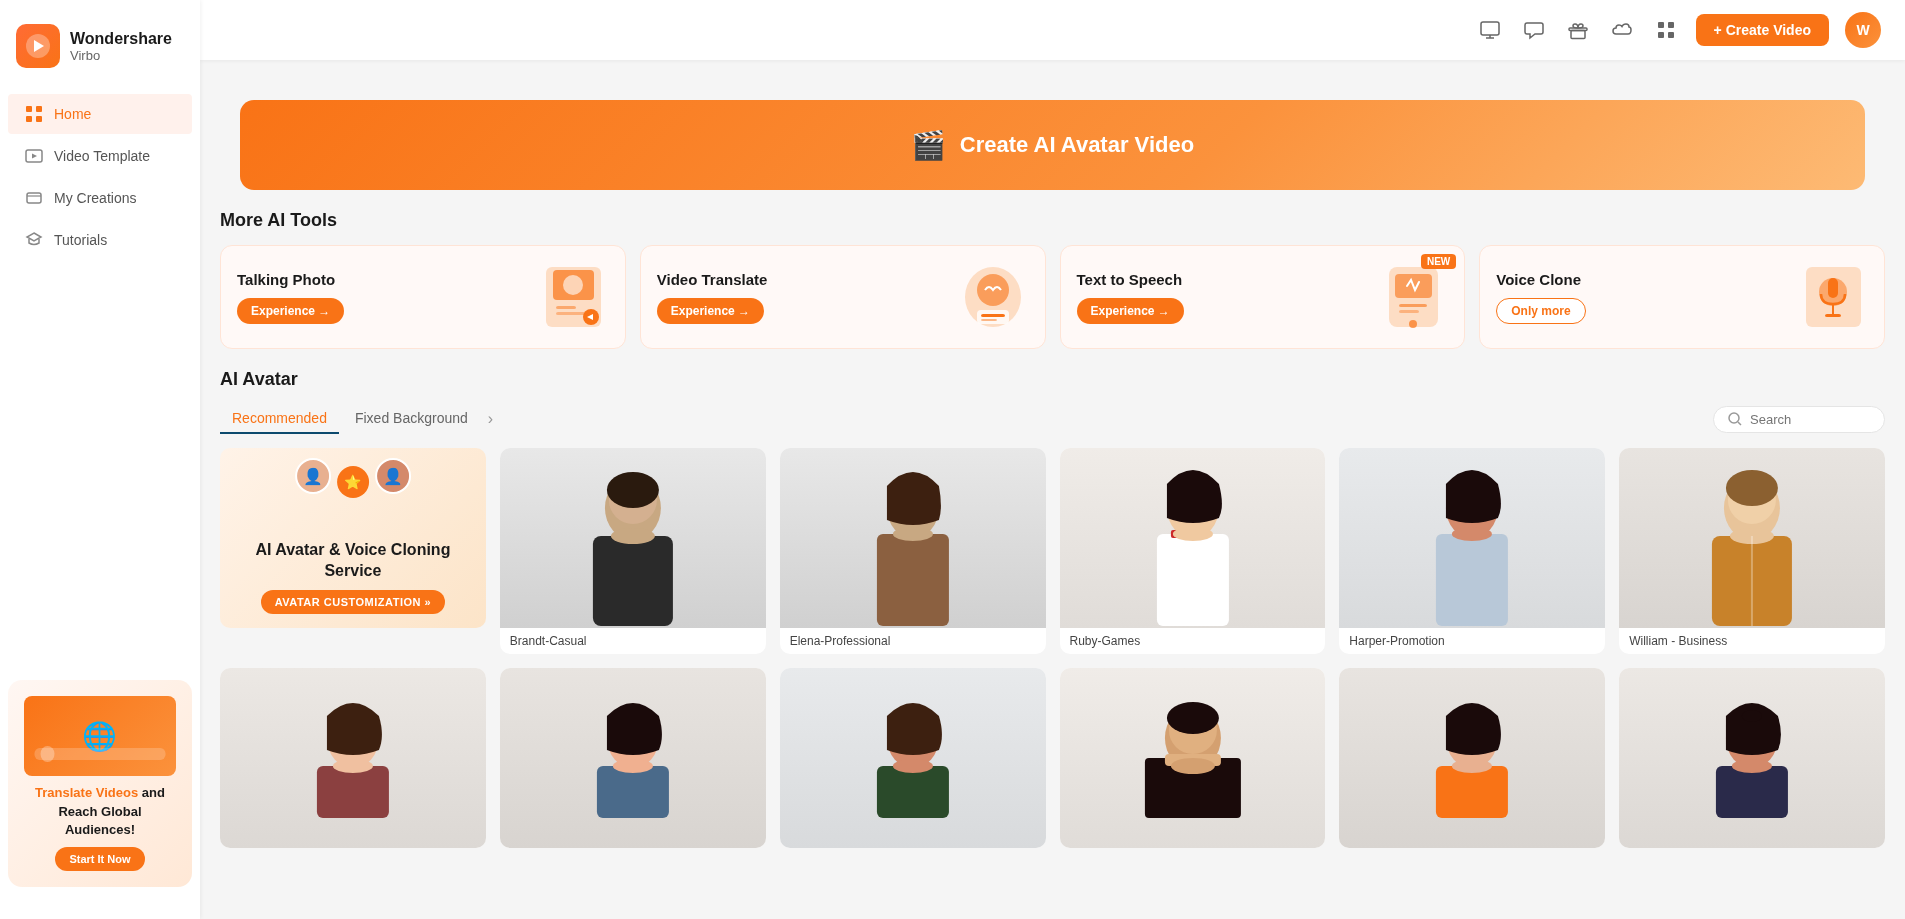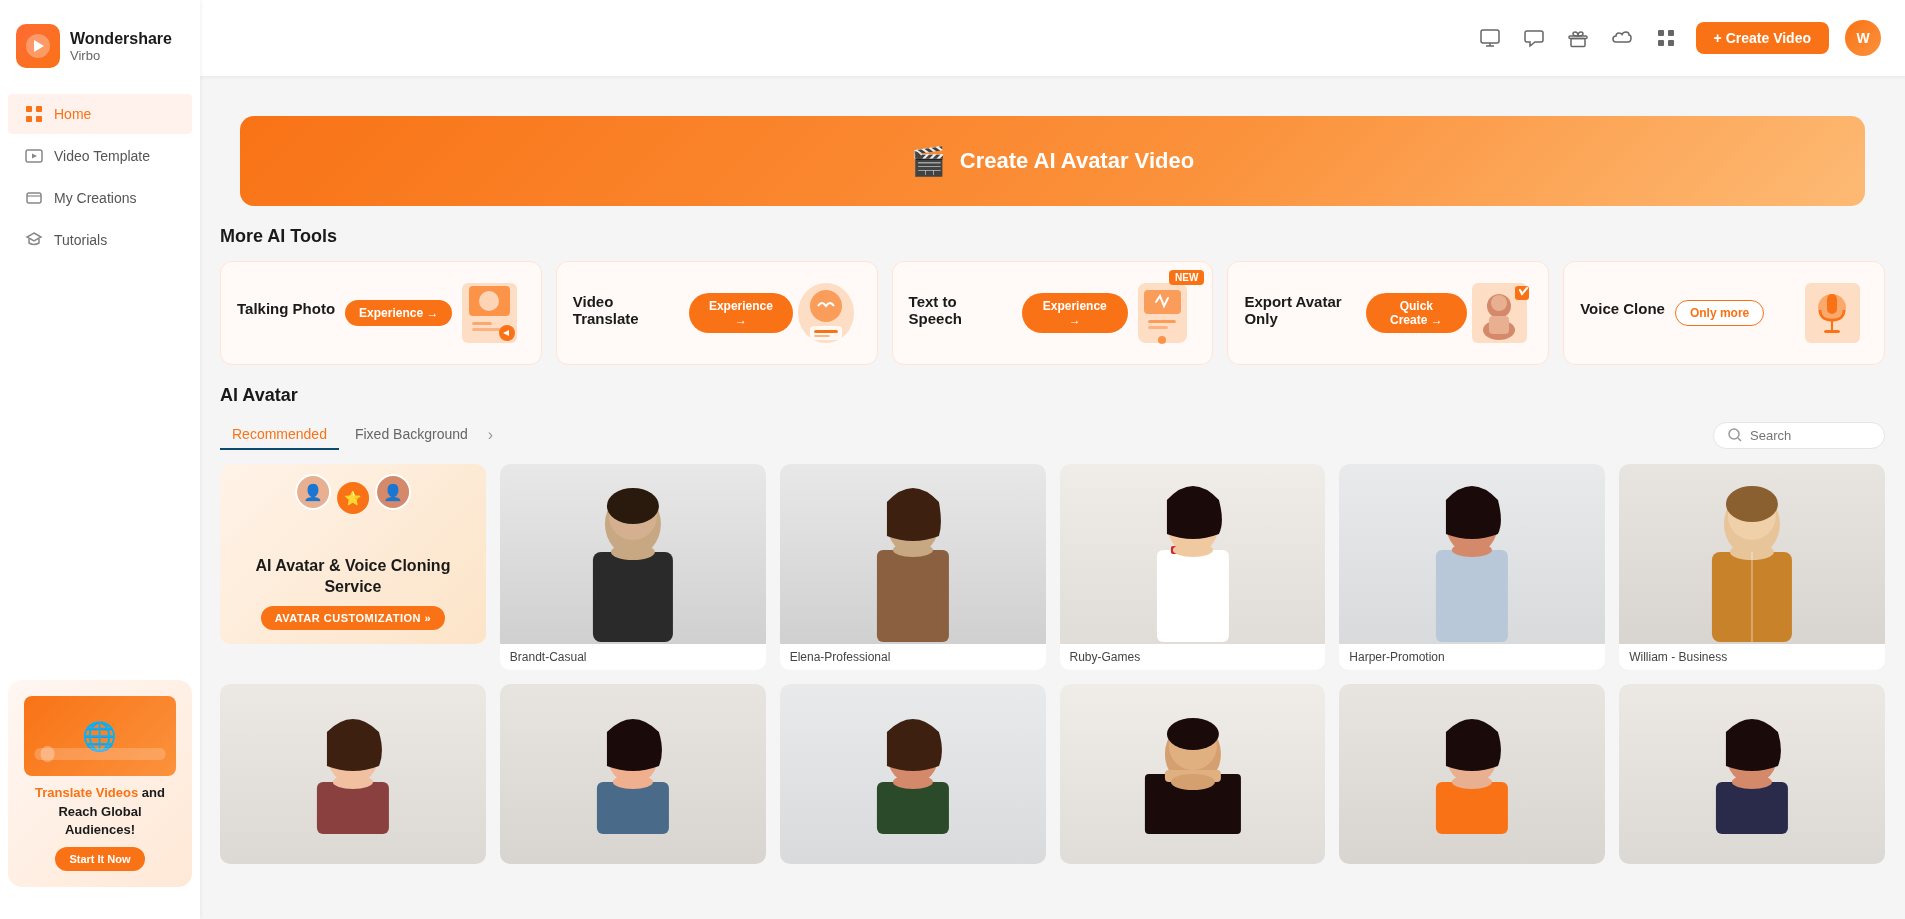--- a/index.html
+++ b/index.html
@@ -54,21 +54,21 @@
     .main {
       flex: 1;
       display: flex;
       flex-direction: column;
       overflow: hidden;
     }
 
     
     .topbar {
       background: #fff;
-      height: 76px;
+      height: 60px;
       display: flex;
       align-items: center;
       justify-content: flex-end;
       padding: 0 24px;
       gap: 16px;
       box-shadow: 0 1px 4px rgba(0,0,0,0.06);
       z-index: 5;
     }
     .topbar-icons { display: flex; gap: 16px; align-items: center; }
     .topbar-icon { width: 28px; height: 28px; display: flex; align-items: center; justify-content: center; color: #666; cursor: pointer; font-size: 18px; }
@@ -138,21 +138,21 @@
       padding: 16px;
       min-width: 200px;
       flex: 1;
       display: flex;
       align-items: center;
       justify-content: space-between;
       position: relative;
       cursor: pointer;
       border: 1px solid #ffe4d6;
     }
-    .tool-card-info { display: flex; flex-direction: row; gap: 10px; }
+    .tool-card-info { display: flex; flex-direction: column; gap: 10px; }
     .tool-card-title { font-size: 15px; font-weight: 600; color: #1a1a1a; }
     .tool-btn {
       background: #f97316;
       color: #fff;
       border: none;
       border-radius: 20px;
       padding: 6px 14px;
       font-size: 12px;
       font-weight: 600;
       cursor: pointer;
@@ -526,37 +526,20 @@
               <rect x="8" y="5" width="49" height="60" rx="8" fill="#fdddc4"></rect>
               <rect x="14" y="12" width="37" height="24" rx="4" fill="#f97316" opacity="0.6"></rect>
               <rect x="18" y="42" width="28" height="3" rx="2" fill="#f97316" opacity="0.6"></rect>
               <rect x="18" y="48" width="20" height="3" rx="2" fill="#f97316" opacity="0.4"></rect>
               <circle cx="32" cy="62" r="4" fill="#f97316" opacity="0.7"></circle>
               <path d="M26 24 L30 18 L34 28 L38 20" stroke="#fff" stroke-width="2" fill="none" stroke-linecap="round"></path>
             </svg>
           </div>
         </div>
 
-        <div class="tool-card">
-          <div class="tool-card-info">
-            <div class="tool-card-title">Export Avatar Only</div>
-            <button class="tool-btn">Quick Create →</button>
-          </div>
-          <div class="tool-card-img">
-            <svg width="65" height="70" viewBox="0 0 65 70">
-              <rect x="5" y="5" width="55" height="60" rx="6" fill="#fdddc4"></rect>
-              <circle cx="32" cy="28" r="12" fill="#d4896a"></circle>
-              <ellipse cx="32" cy="52" rx="16" ry="10" fill="#d4896a"></ellipse>
-              <circle cx="32" cy="25" r="8" fill="#e8b090"></circle>
-              <rect x="22" y="38" width="20" height="18" rx="4" fill="#e8b090"></rect>
-              <rect x="48" y="8" width="14" height="14" rx="3" fill="#f97316"></rect>
-              <path d="M53 12 L55 16 L60 10" stroke="#fff" stroke-width="2" fill="none" stroke-linecap="round"></path>
-            </svg>
-          </div>
-        </div>
 
         <div class="tool-card">
           <div class="tool-card-info">
             <div class="tool-card-title">Voice Clone</div>
             <button class="tool-btn-outline">Only more</button>
           </div>
           <div class="tool-card-img">
             <svg width="65" height="70" viewBox="0 0 65 70">
               <rect x="5" y="5" width="55" height="60" rx="6" fill="#fdddc4"></rect>
               <circle cx="32" cy="30" r="14" fill="#f97316" opacity="0.5"></circle>

